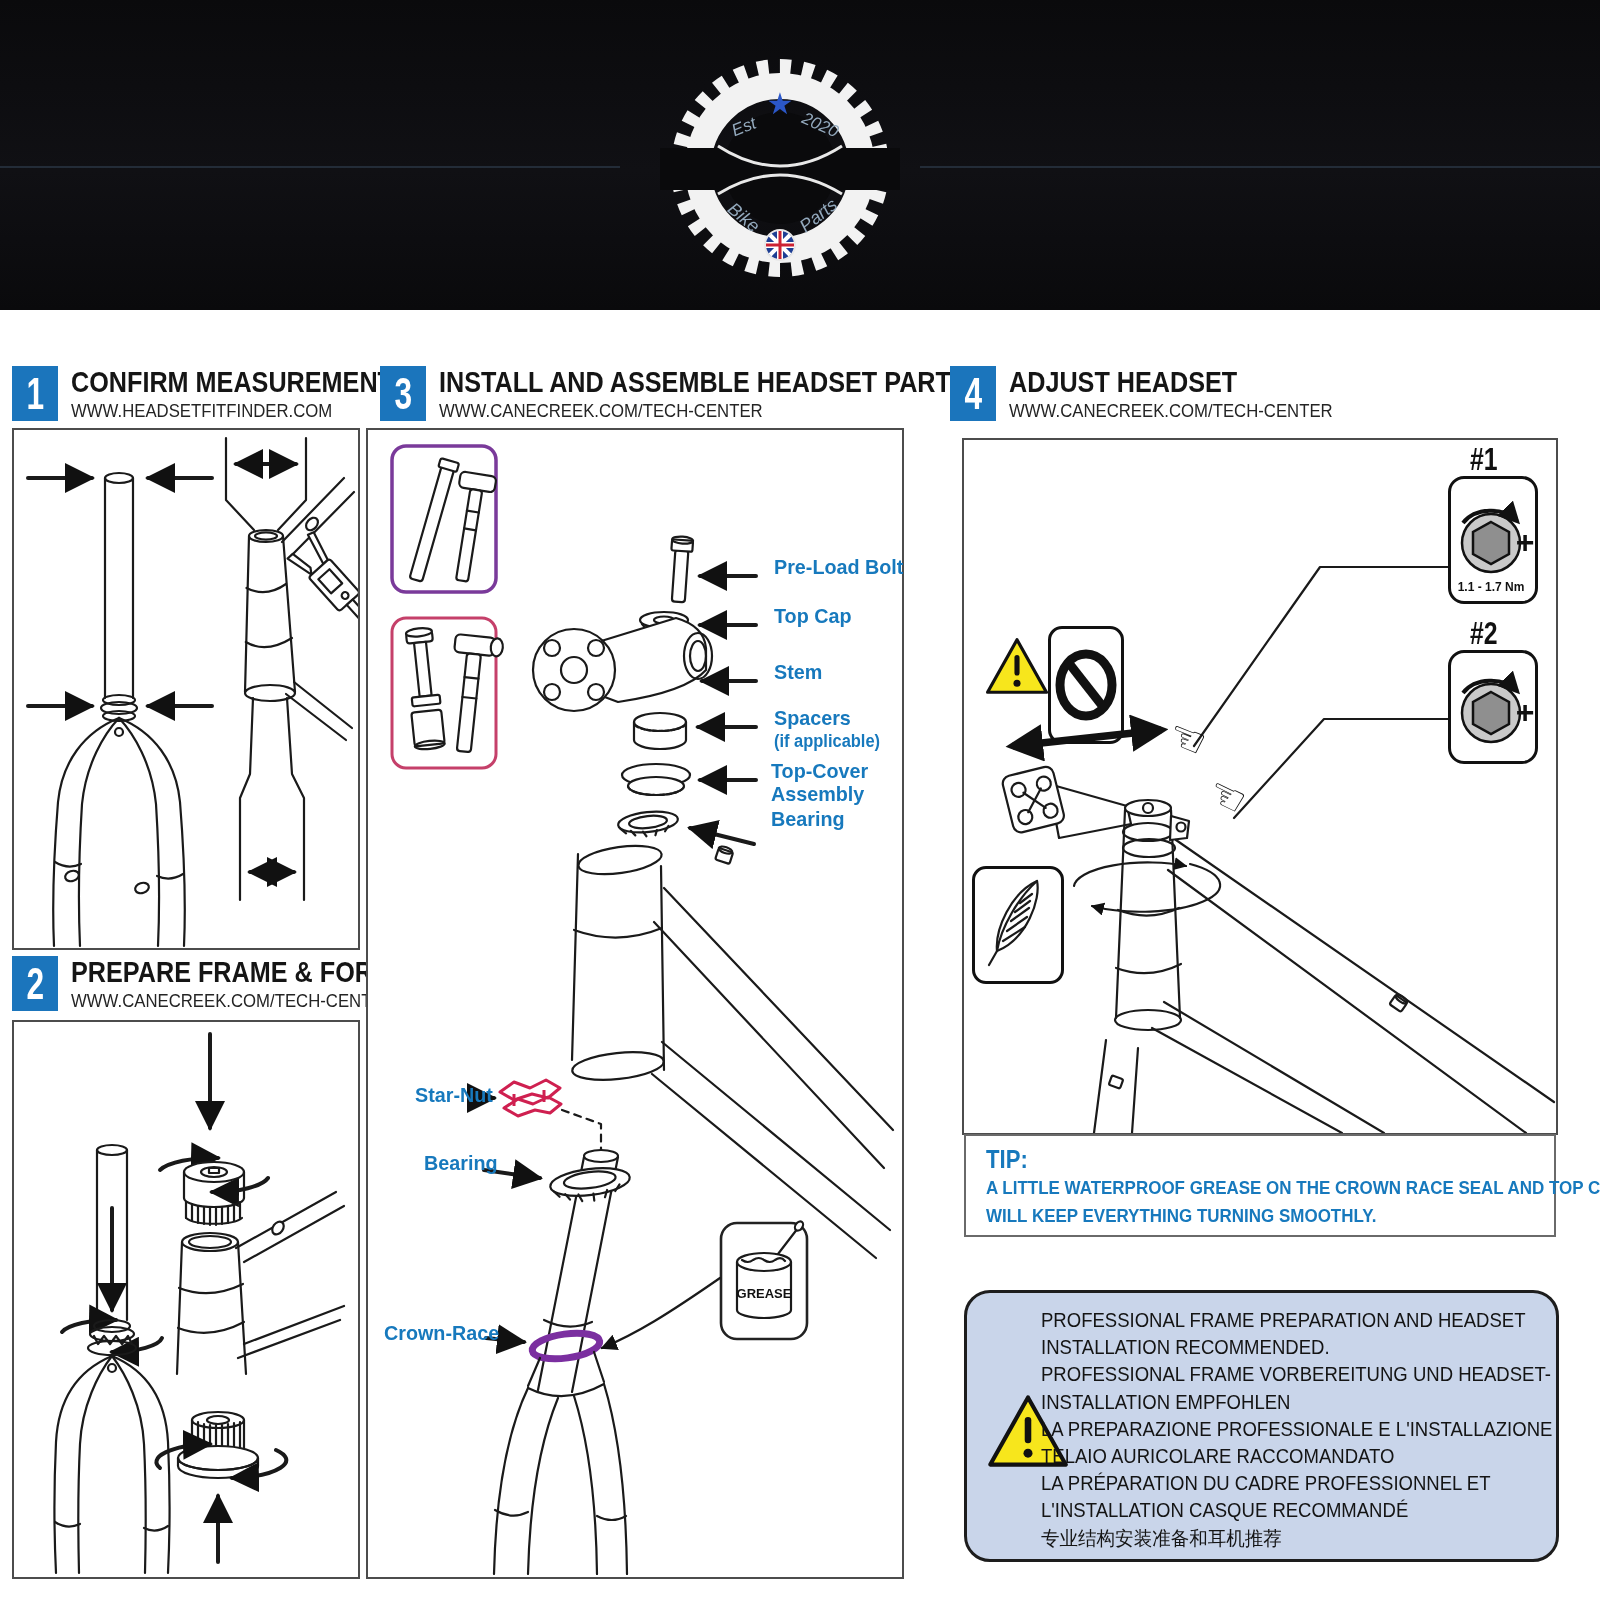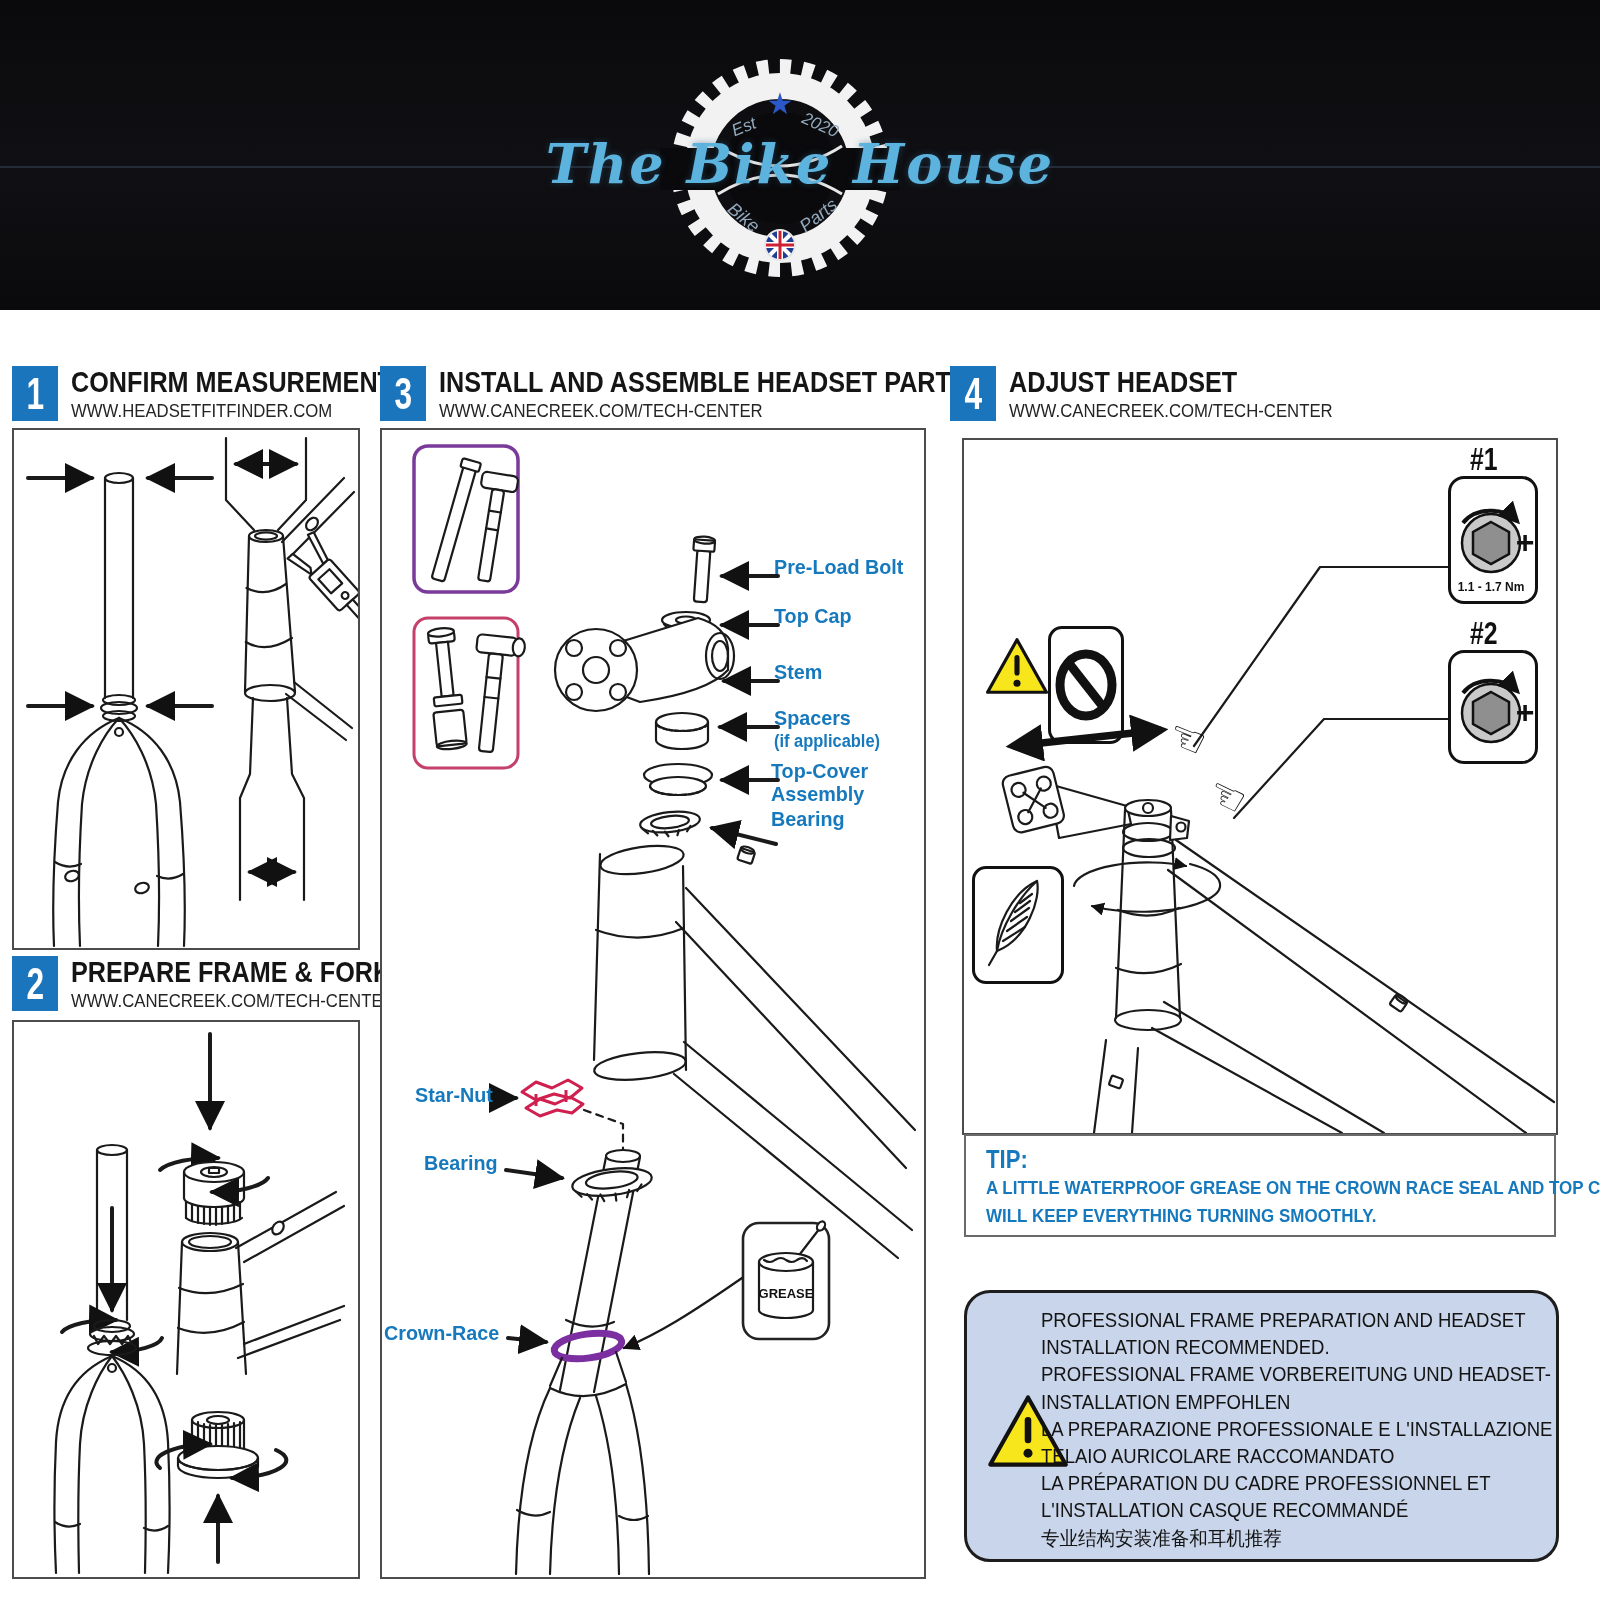--- a/index.html
+++ b/index.html
@@ -72,21 +72,20 @@
       <text x="80" y="174" text-anchor="middle" font-size="18" font-style="italic" fill="#93a9bd" transform="rotate(40 80 174)">Bike</text>
       <text x="162" y="172" text-anchor="middle" font-size="18" font-style="italic" fill="#93a9bd" transform="rotate(-38 162 172)">Parts</text>
       <g>
         <circle cx="120" cy="197" r="15" fill="#1e3f94" stroke="#e8e8e8" stroke-width="2"></circle>
         <path d="M110,187 L130,207 M130,187 L110,207" stroke="#ffffff" stroke-width="4"></path>
         <path d="M120,183 V211 M106,197 H134" stroke="#ffffff" stroke-width="6"></path>
         <path d="M120,183 V211 M106,197 H134" stroke="#cc2233" stroke-width="3"></path>
       </g>
     </svg>
 
-    <div id="brand-script">The Bike House</div>
   </div>
 
   <div class="step-head" style="left:12px;top:366px;">
     <div class="step-num">
         <span>1</span>
       </div>
     <div class="step-text">
       <div class="step-title">CONFIRM MEASUREMENTS</div>
       <div class="step-url">WWW.HEADSETFITFINDER.COM</div>
     </div>
@@ -235,21 +234,21 @@
         <path class="ln" d="M98,334 C60,350 44,382 42,420 C40,462 40,510 42,551"></path>
         <path class="ln" d="M98,334 C84,352 68,384 66,422 C64,462 64,510 65,551"></path>
         <path class="ln" d="M98,334 C136,350 152,382 154,420 C156,462 156,510 154,551"></path>
         <path class="ln" d="M98,334 C112,352 128,384 130,422 C132,462 132,510 131,551"></path>
         <circle class="ln" cx="98" cy="346" r="4"></circle>
         <path class="ln" d="M41,500 Q53,508 66,502 M130,506 Q142,512 154,504"></path>
       </g>
     </svg>
   </div>
 
-  <div class="panel-box" style="left:380px;top:428px;width:534px;height:1147px;padding-left:8px;">
+  <div class="panel-box" style="left:366px;top:428px;width:534px;height:1147px;">
     <svg width="532" height="1145" viewBox="0 0 532 1145">
       <defs>
         <marker id="ar3" viewBox="0 0 10 10" refX="9" refY="5" markerWidth="7.5" markerHeight="7.5" orient="auto-start-reverse">
           <path d="M0,0 L10,5 L0,10 z" fill="#111"></path>
         </marker>
       </defs>
 
       <g>
         <rect x="24" y="16" width="104" height="146" rx="14" fill="#fff" stroke="#7a3a9a" stroke-width="3.5"></rect>
         <g transform="rotate(16 63 95)">

